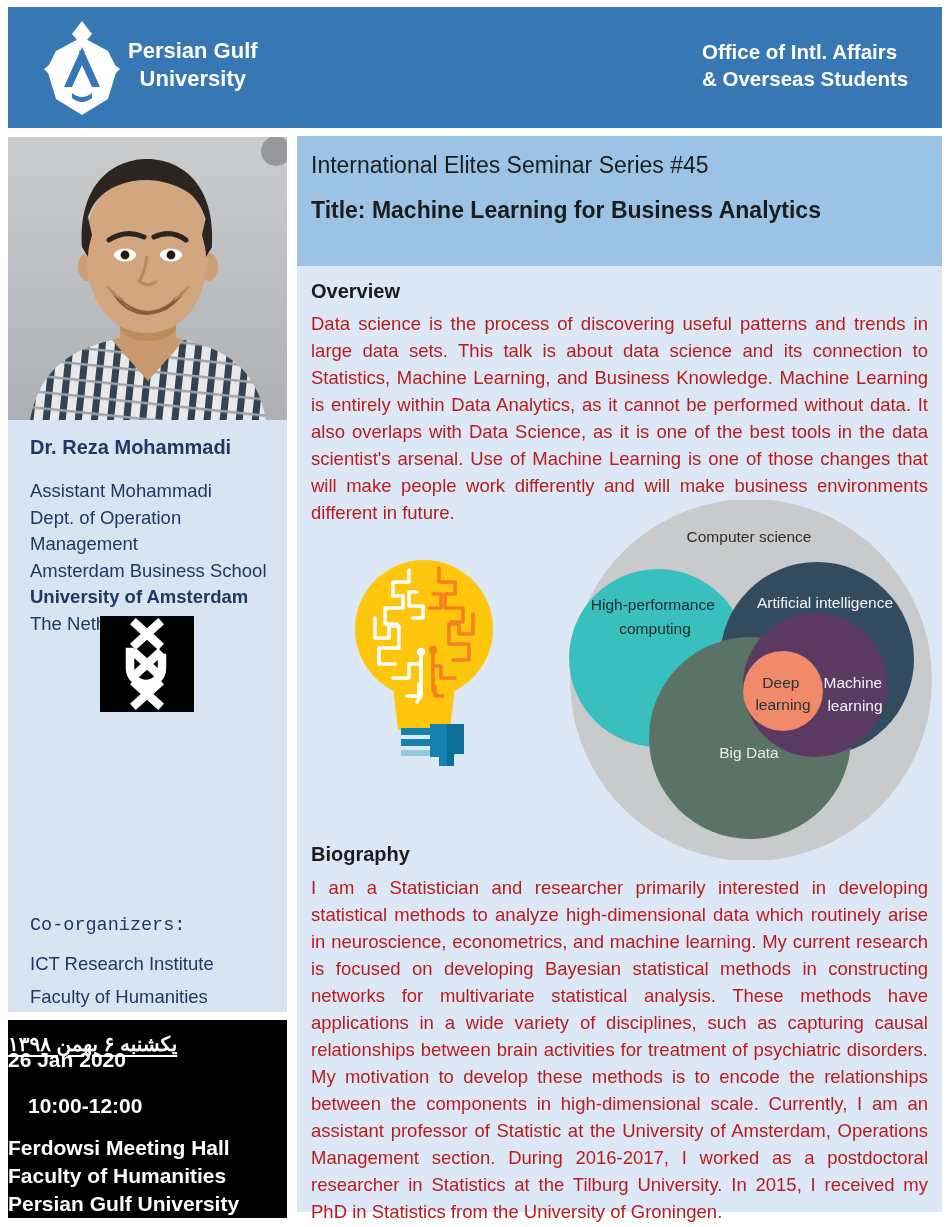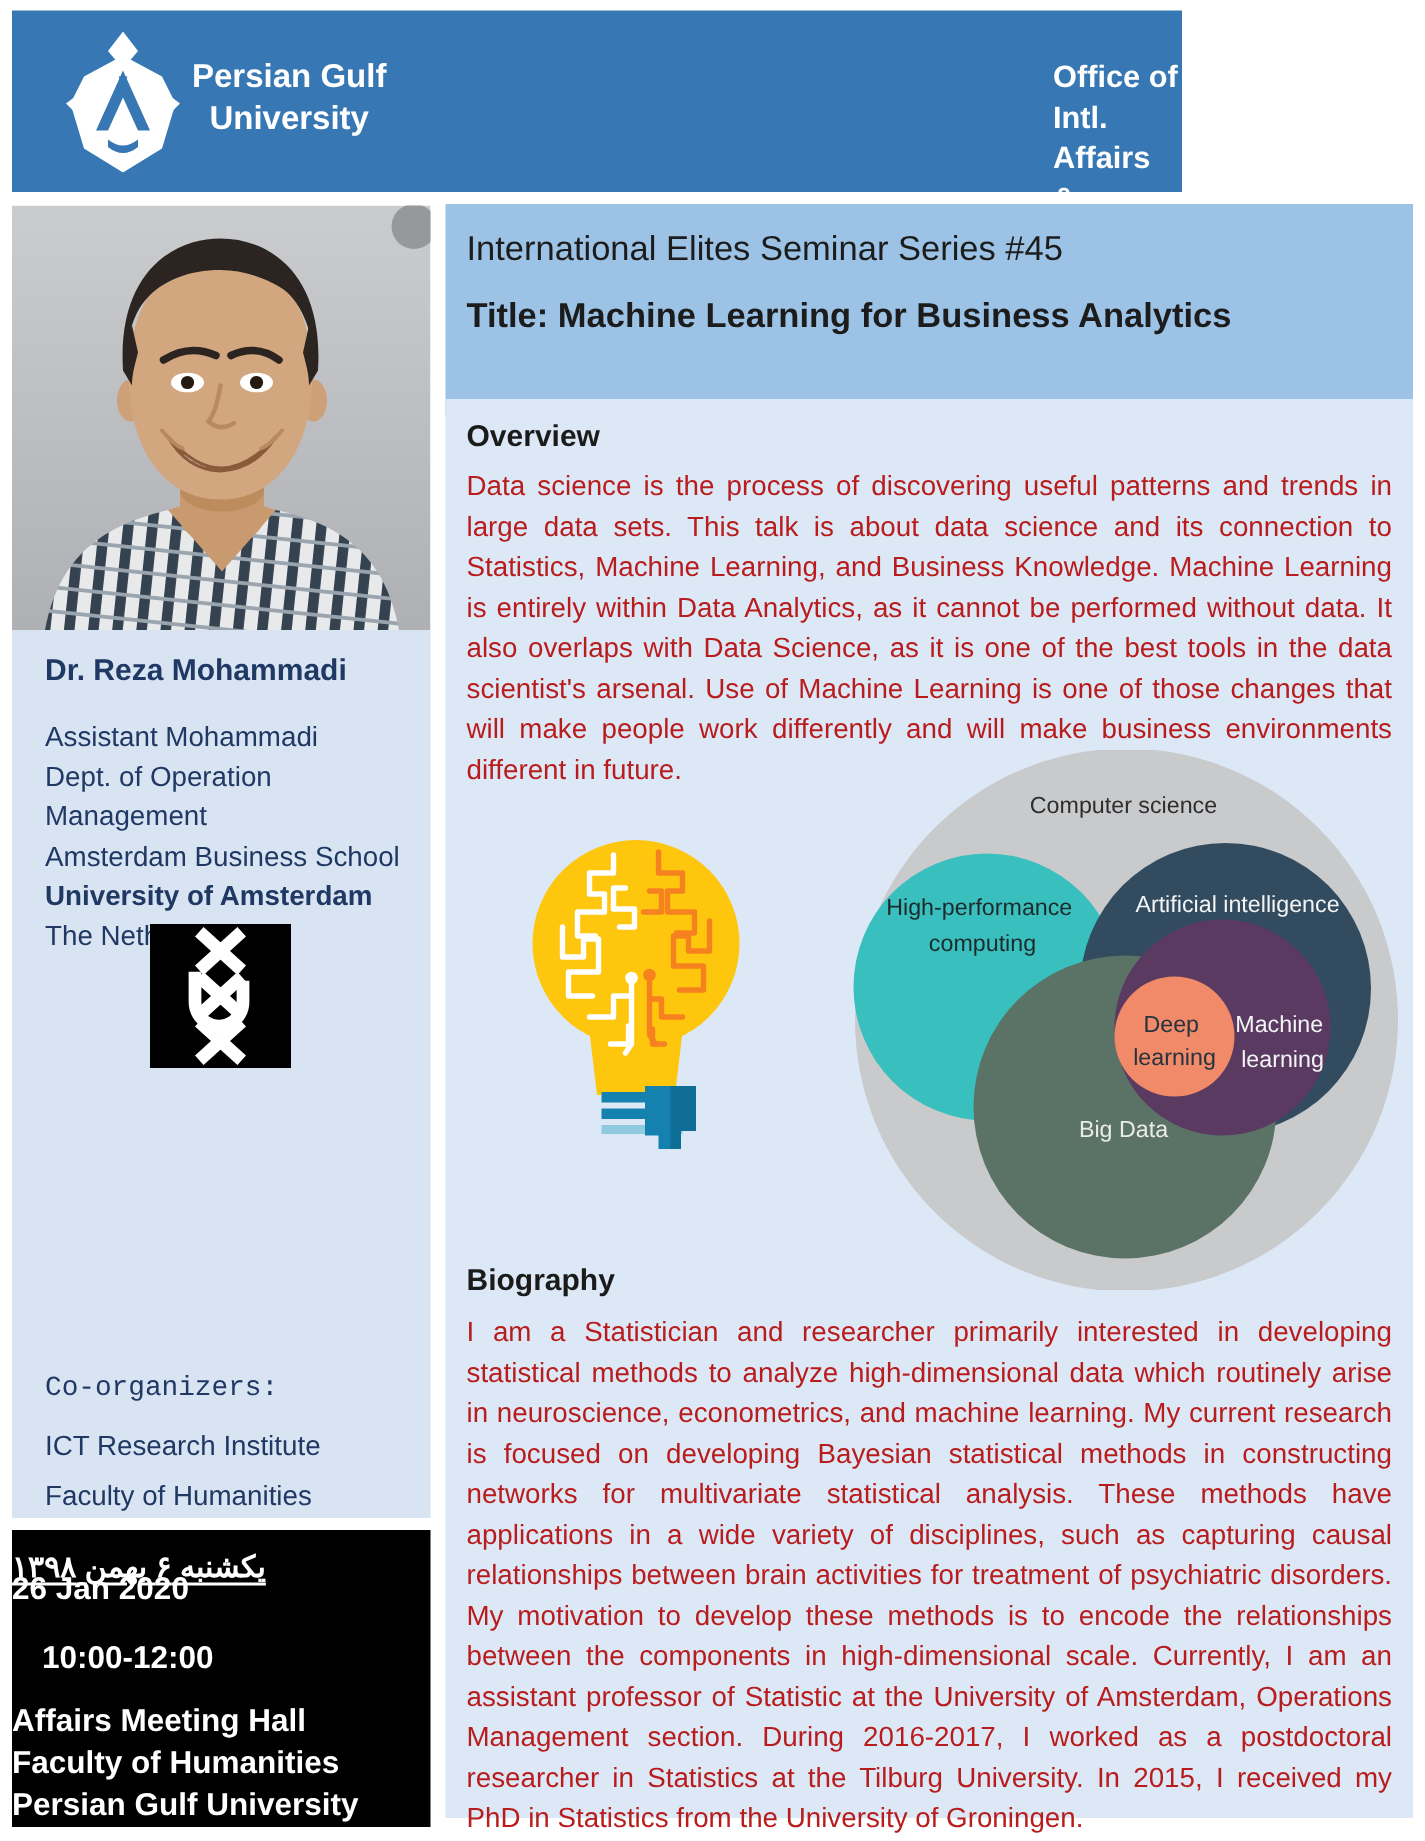--- a/index.html
+++ b/index.html
@@ -1,21 +1,21 @@
 <!DOCTYPE html>
 <html><head>
 <meta charset="utf-8">
 <style>
   html,body{margin:0;padding:0;background:#ffffff;}
   .page{position:relative;width:950px;height:1227px;background:#ffffff;overflow:hidden;
         font-family:"Liberation Sans",sans-serif;}
   .abs{position:absolute;}
 
   
-  .banner{left:8px;top:7px;width:780px;height:121px;background:#3778B4;}
+  .banner{left:8px;top:7px;width:934px;height:121px;background:#3778B4;}
   .univ-name{left:120px;top:30px;color:#ffffff;font-weight:bold;font-size:22px;line-height:28px;text-align:center;}
   .office{left:694px;top:31px;color:#ffffff;font-weight:bold;font-size:20.5px;line-height:27px;}
 
   
   .photo-box{left:8px;top:137px;width:279px;height:283px;}
   .info-panel{left:8px;top:420px;width:279px;height:592px;background:#D9E4F2;}
   .speaker-name{left:22px;top:16px;font-size:20px;font-weight:bold;color:#1F3864;}
   .roles{left:22px;top:58px;font-size:18.5px;line-height:26.5px;color:#1F3864;}
   .roles .b{font-weight:bold;}
   .uva-logo{left:92px;top:196px;}
@@ -138,21 +138,21 @@
     </svg>
     <div class="abs co-label">Co-organizers:</div>
     <div class="abs co-item1">ICT Research Institute</div>
     <div class="abs co-item2">Faculty of Humanities</div>
   </div>
 
   <div class="abs when-panel">
     <div class="abs when-fa" dir="rtl">یکشنبه ۶ بهمن ۱۳۹۸</div>
     <div class="abs when-en">26 Jan 2020</div>
     <div class="abs when-time">10:00-12:00</div>
-    <div class="abs when-v1">Affairs Meeting Hall</div>
+    <div class="abs when-v1">Ferdowsi Meeting Hall</div>
     <div class="abs when-v2">Faculty of Humanities</div>
     <div class="abs when-v3">Persian Gulf University</div>
   </div>
 
   <div class="abs title-box">
     <div class="abs series-line">International Elites Seminar Series #45</div>
     <div class="abs title-line">Title: Machine Learning for Business Analytics</div>
   </div>
 
   <div class="abs content-box">

